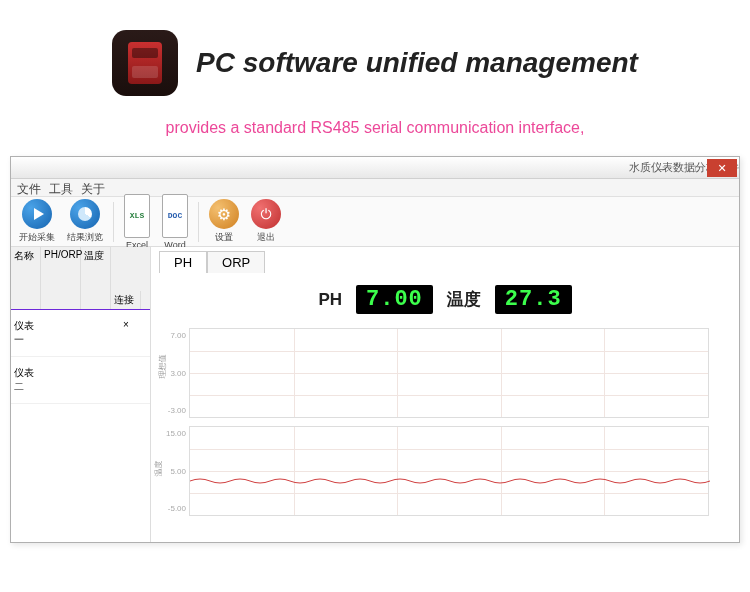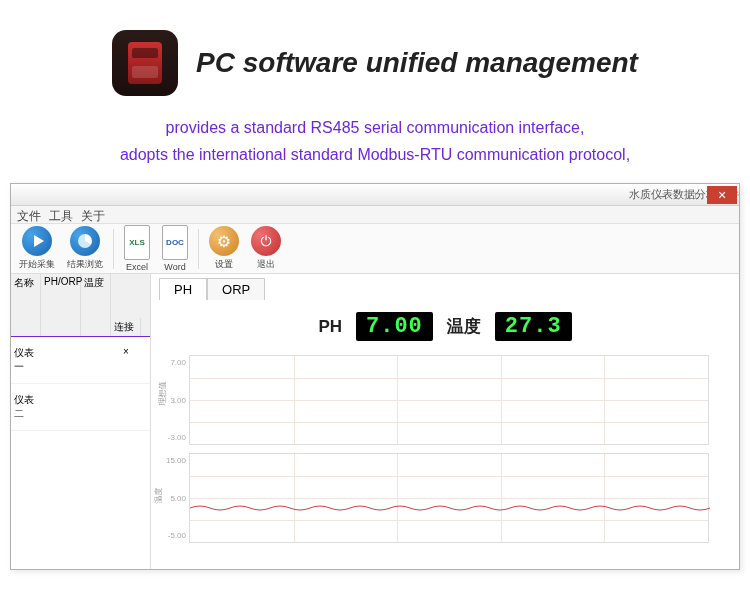--- a/index.html
+++ b/index.html
@@ -4,41 +4,41 @@
 <style>
 * { margin: 0; padding: 0; box-sizing: border-box; }
 body { width: 750px; height: 592px; background: #fff; font-family: Arial, sans-serif; overflow: hidden; }
 .header { padding: 30px 20px 15px; text-align: center; }
 .header-row { display: flex; align-items: center; justify-content: center; gap: 18px; margin-bottom: 18px; }
 .app-icon { width: 66px; height: 66px; background: linear-gradient(#2a1a18, #1a0e0c); border-radius: 14px; display: flex; align-items: center; justify-content: center; position: relative; }
 .app-icon-inner { width: 34px; height: 42px; background: linear-gradient(#c93030, #8a1818); border-radius: 4px; position: relative; }
 .app-icon-inner::before { content:""; position:absolute; top:6px; left:4px; right:4px; height:10px; background:rgba(0,0,0,.4); border-radius:2px; }
 .app-icon-inner::after { content:""; position:absolute; bottom:6px; left:4px; right:4px; height:12px; background:rgba(255,255,255,.15); border-radius:2px; }
 .title { font-size: 28px; font-weight: bold; font-style: italic; color: #222; }
-.desc { font-size: 16px; color: #6d28d9; line-height: 1.7; }
+.desc { font-size: 16px; color: #ec4899; line-height: 1.7; }
 
 .window { margin: 0 10px; border: 1px solid #b0b0b0; background: #fff; box-shadow: 2px 2px 6px rgba(0,0,0,.1); }
 .titlebar { background: linear-gradient(#fff, #e8e8e8); height: 22px; display: flex; align-items: center; justify-content: flex-end; position: relative; font-size: 11px; color: #555; border-bottom: 1px solid #d0d0d0; }
 .win-controls { position: absolute; right: 2px; top: 2px; display: flex; gap: 0; }
 .win-btn { width: 30px; height: 18px; font-size: 11px; display: flex; align-items: center; justify-content: center; cursor: pointer; }
 .win-close { background: #c94030; color: #fff; }
 .win-min, .win-max { color: #666; }
 
 .menubar { height: 18px; background: #f5f5f5; font-size: 12px; padding: 2px 6px; color: #444; display:flex; gap:8px; border-bottom: 1px solid #e0e0e0; }
 .menu-item { cursor: pointer; }
 
 .toolbar { height: 50px; background: #fafafa; border-bottom: 1px solid #ddd; display: flex; align-items: center; padding: 2px 4px; gap: 4px; }
 .tool { display: flex; flex-direction: column; align-items: center; font-size: 9px; color: #444; cursor: pointer; padding: 2px 4px; gap: 2px; }
 .tool-ico { width: 30px; height: 30px; border-radius: 15px; display: flex; align-items: center; justify-content: center; }
 .ico-gear { background: radial-gradient(circle at 30% 30%, #eee, #999); }
 .ico-play { background: radial-gradient(circle at 30% 30%, #4aa3e8, #1664b0); }
 .ico-play::after { content:""; border-left: 10px solid #fff; border-top:6px solid transparent; border-bottom:6px solid transparent; margin-left:3px; }
 .ico-pie { background: radial-gradient(circle at 30% 30%, #4aa3e8, #1664b0); display:flex; }
 .ico-pie::after { content:""; width:14px; height:14px; border-radius:50%; background: conic-gradient(#fff 0 120deg, #cfe8fb 120deg 360deg); }
-.ico-doc { width:26px; height:35px; border:1px solid #aaa; background:#fff; border-radius:2px; font-size:8px; font-weight:bold; display:flex; align-items:center; justify-content:center; }
+.ico-doc { width:26px; height:44px; border:1px solid #aaa; background:#fff; border-radius:2px; font-size:8px; font-weight:bold; display:flex; align-items:center; justify-content:center;font-family:Liberation Mono, monospace; }
 .ico-doc.x { color:#2a8040; }
 .ico-doc.w { color:#2a60b0; }
 .ico-set { background: radial-gradient(circle at 30% 30%, #f4c070, #d08020); color:#fff; font-size:16px; }
 .ico-exit { background: radial-gradient(circle at 30% 30%, #f07070, #c03030); color:#fff; font-size:14px; }
 .toolbar-sep { width:1px; height:40px; background:#ddd; margin:0 2px; }
 
 .content { display: flex; height: 295px; }
 .sidebar { width: 140px; border-right: 1px solid #ddd; background: #fff; }
 .side-header { display: flex; font-size: 10px; background: #f0f0f0; border-bottom: 1px solid #6d28d9; }
 .side-col { padding: 2px 3px; border-right: 1px solid #ddd; }
@@ -65,21 +65,20 @@
 <body>
 
 <div class="header">
   <div class="header-row">
     <div class="app-icon">
         <div class="app-icon-inner"></div>
       </div>
     <div class="title">PC software unified management</div>
   </div>
   <div class="desc">provides a standard RS485 serial communication interface,</div>
-  <div class="desc">adopts the international standard Modbus-RTU communication protocol,</div>
 </div>
 
 <div class="window">
   <div class="titlebar">
     <span>水质仪表数据分析软件</span>
     <div class="win-controls">
       <div class="win-btn win-min">‒</div>
       <div class="win-btn win-max">□</div>
       <div class="win-btn win-close">✕</div>
     </div>

